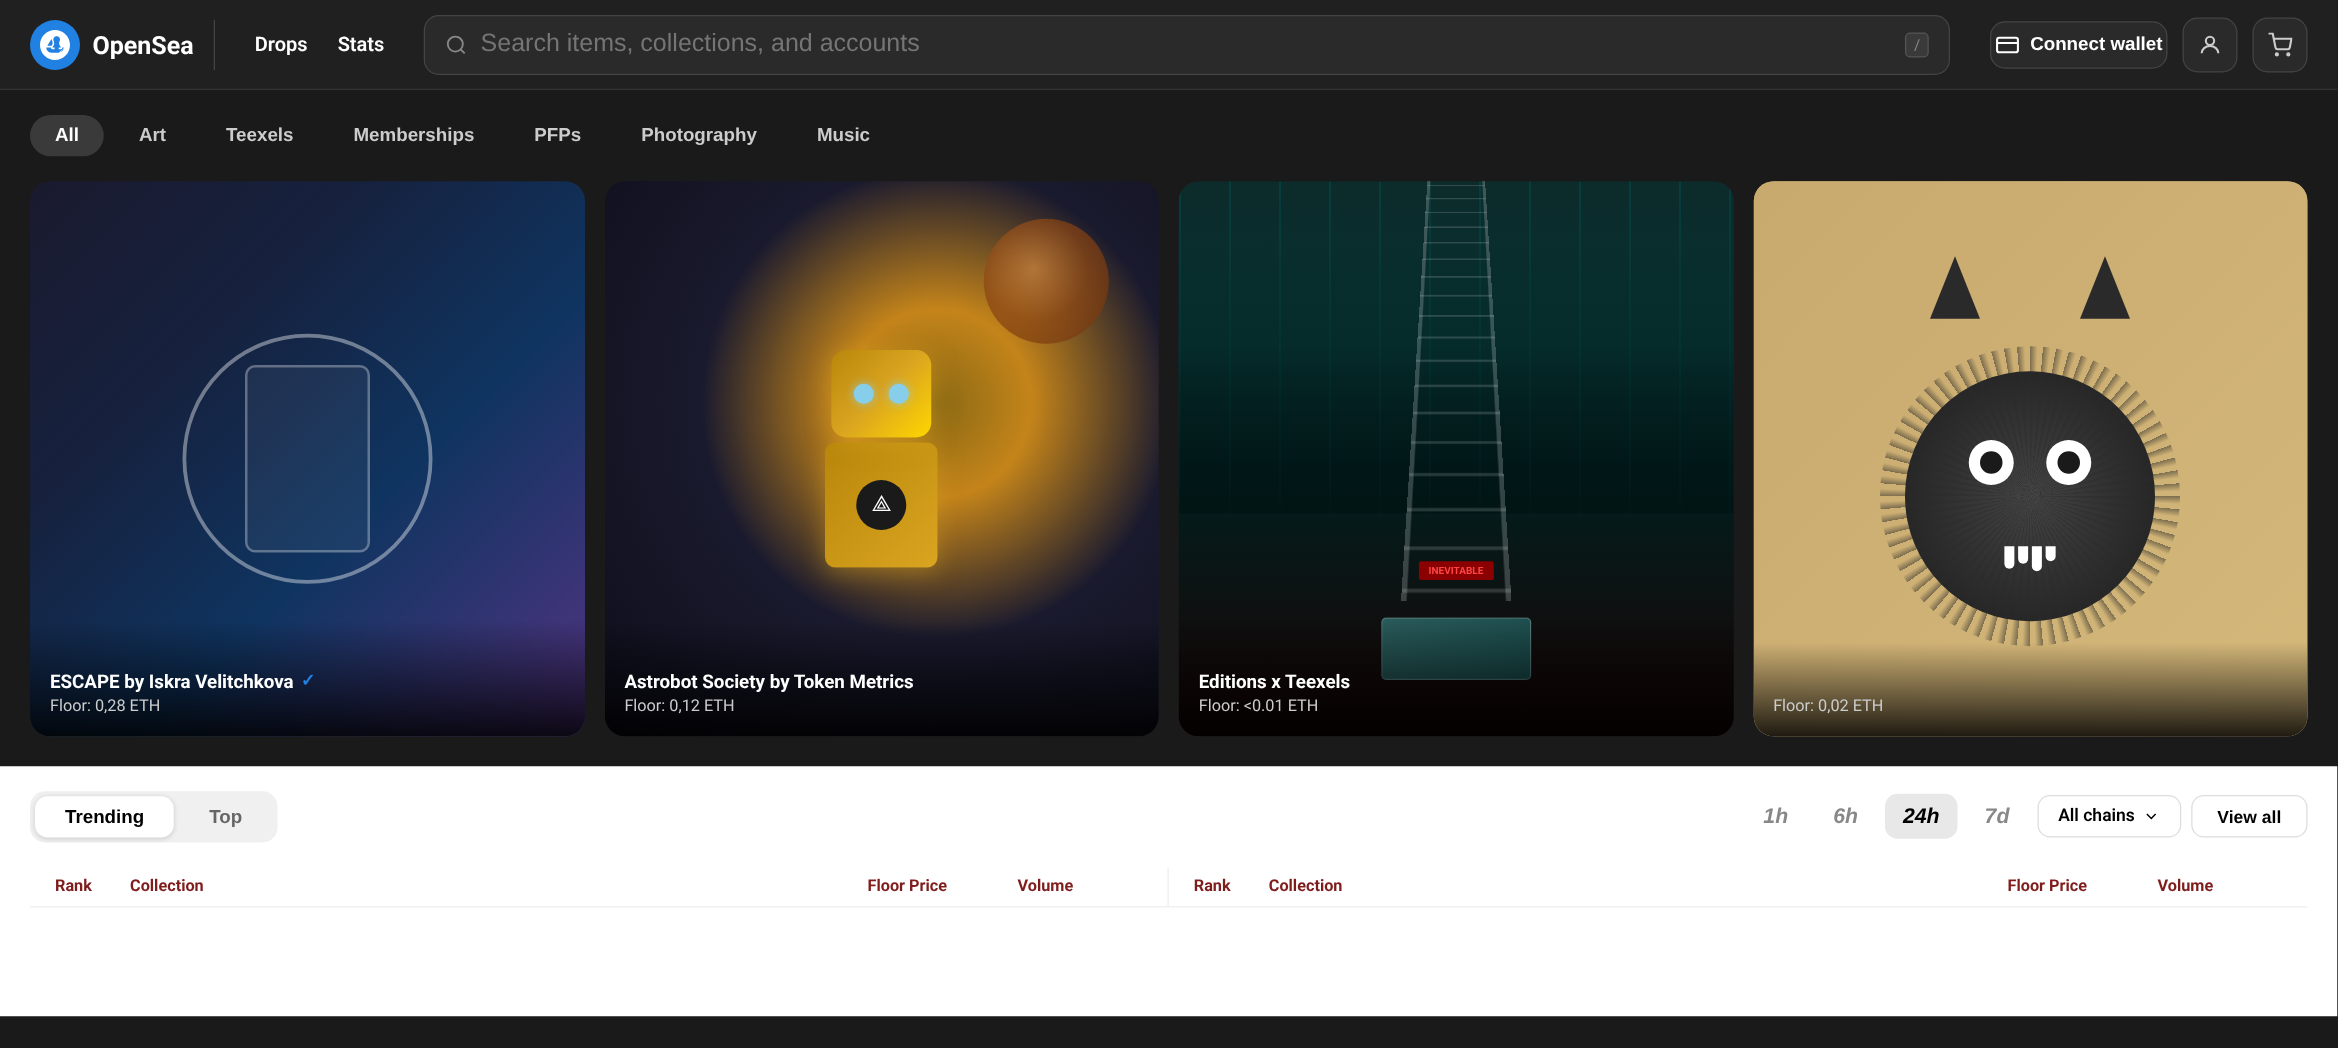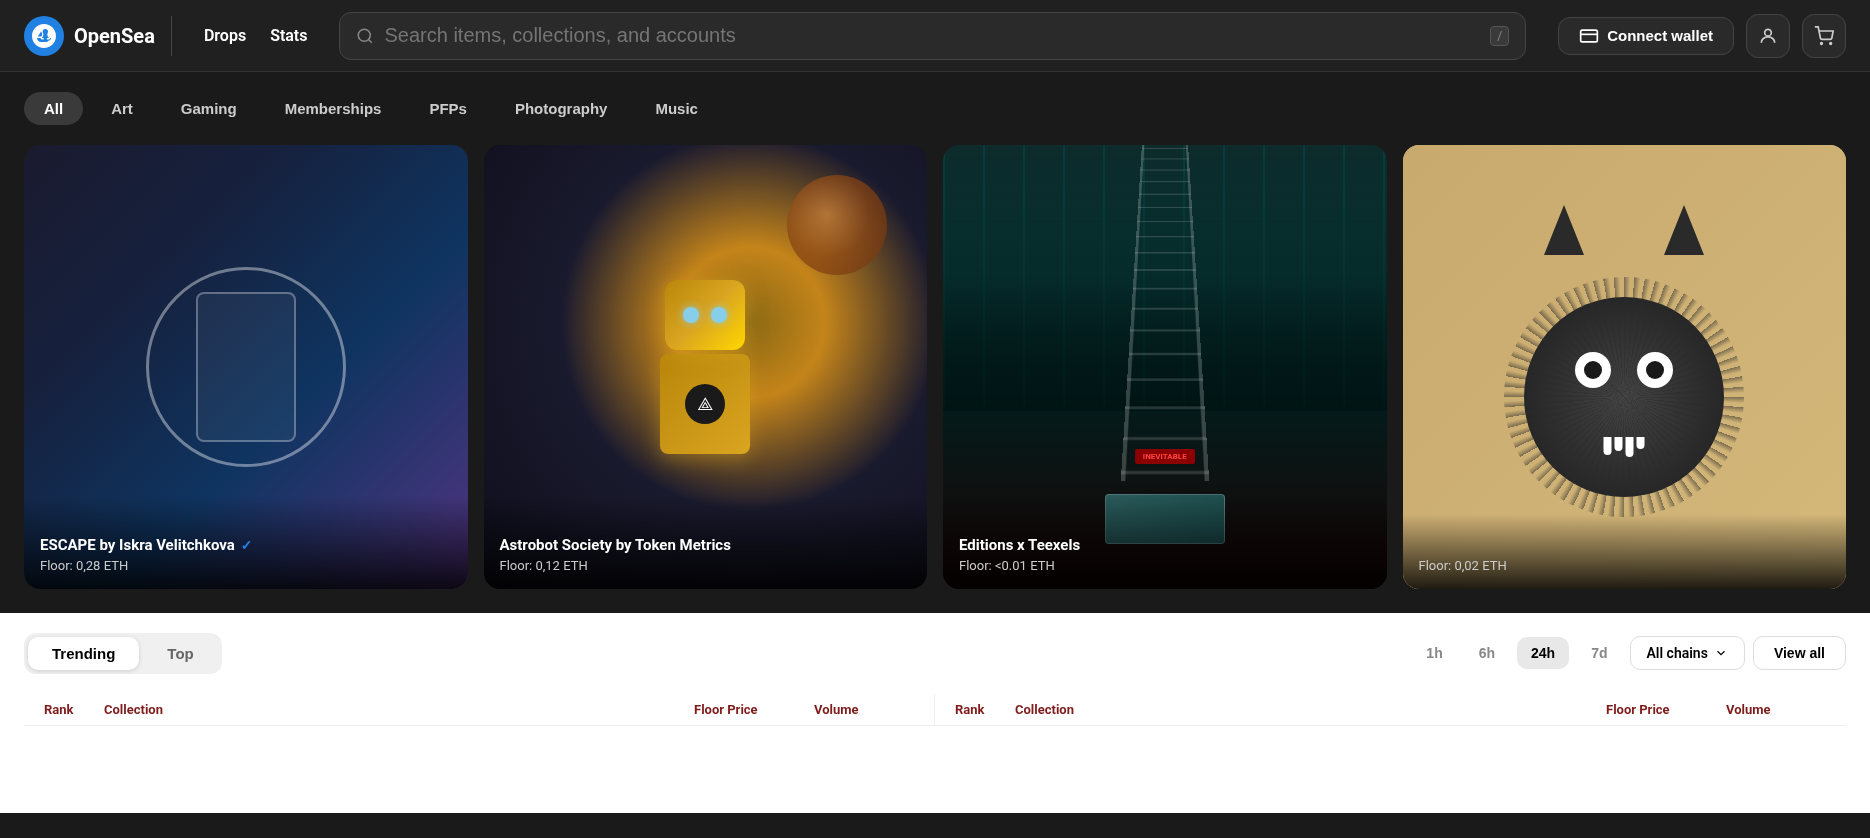--- a/index.html
+++ b/index.html
@@ -99,21 +99,21 @@
       gap: 12px;
       margin-left: 16px;
     }
     .connect-wallet-btn {
       display: flex;
       align-items: center;
       gap: 8px;
       background: #2a2a2a;
       border: 1px solid #444;
       border-radius: 12px;
-      padding: 8px 20px;
+      padding: 8px 3px;
       color: #fff;
       font-size: 15px;
       font-weight: 600;
       cursor: pointer;
     }
     .wallet-icon-wrap {
       display: flex;
       align-items: center;
     }
     .icon-btn {
@@ -390,26 +390,27 @@
       box-shadow: 0 1px 4px rgba(0,0,0,0.15);
     }
     .time-filters {
       display: flex;
       align-items: center;
       gap: 8px;
     }
     .time-btn {
       padding: 8px 14px;
       border-radius: 10px;
-      font-size: 14px;
+      font-size: 17px;
       font-weight: 600;
       cursor: pointer;
       border: none;
       background: transparent;
       color: #888;
+      font-style: italic;
     }
     .time-btn.active {
       background: #e8e8e8;
       color: #000;
     }
     .chains-dropdown {
       display: flex;
       align-items: center;
       gap: 6px;
       padding: 8px 16px;
@@ -506,21 +507,21 @@
           <circle cx="20" cy="21" r="1"></circle>
         <path d="M1 1h4l2.68 13.39a2 2 0 0 0 2 1.61h9.72a2 2 0 0 0 2-1.61L23 6H6"></path>
       </svg>
     </div>
   </div>
 </header>
 
 <div class="category-tabs">
   <button class="category-tab active">All</button>
   <button class="category-tab">Art</button>
-  <button class="category-tab">Gaming</button>
+  <button class="category-tab">Teexels</button>
   <button class="category-tab">Memberships</button>
   <button class="category-tab">PFPs</button>
   <button class="category-tab">Photography</button>
   <button class="category-tab">Music</button>
 </div>
 
 <div class="nft-grid">
 
   <div class="nft-card card-1">
     <div class="card-1-content">

